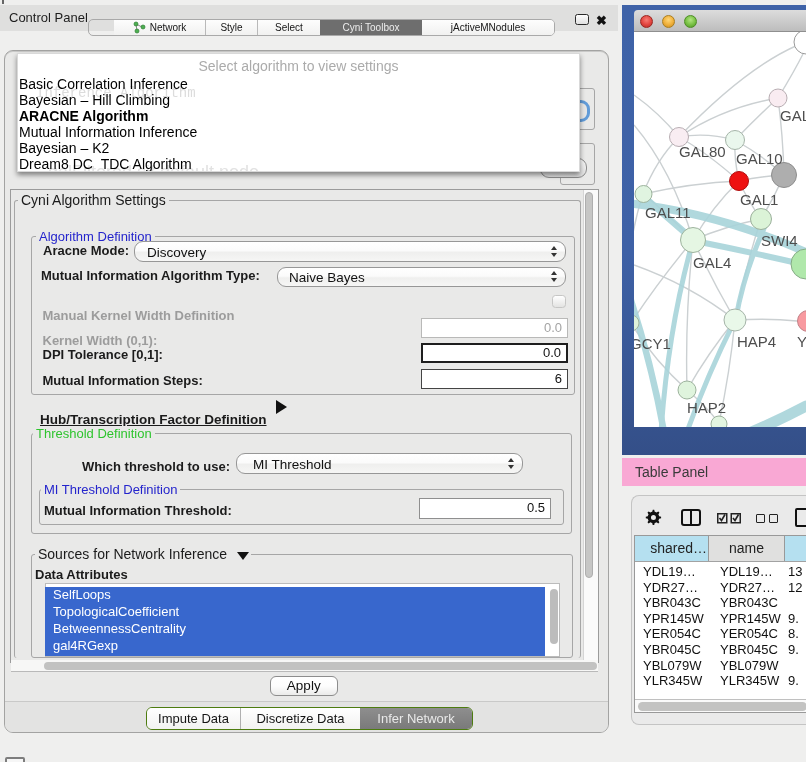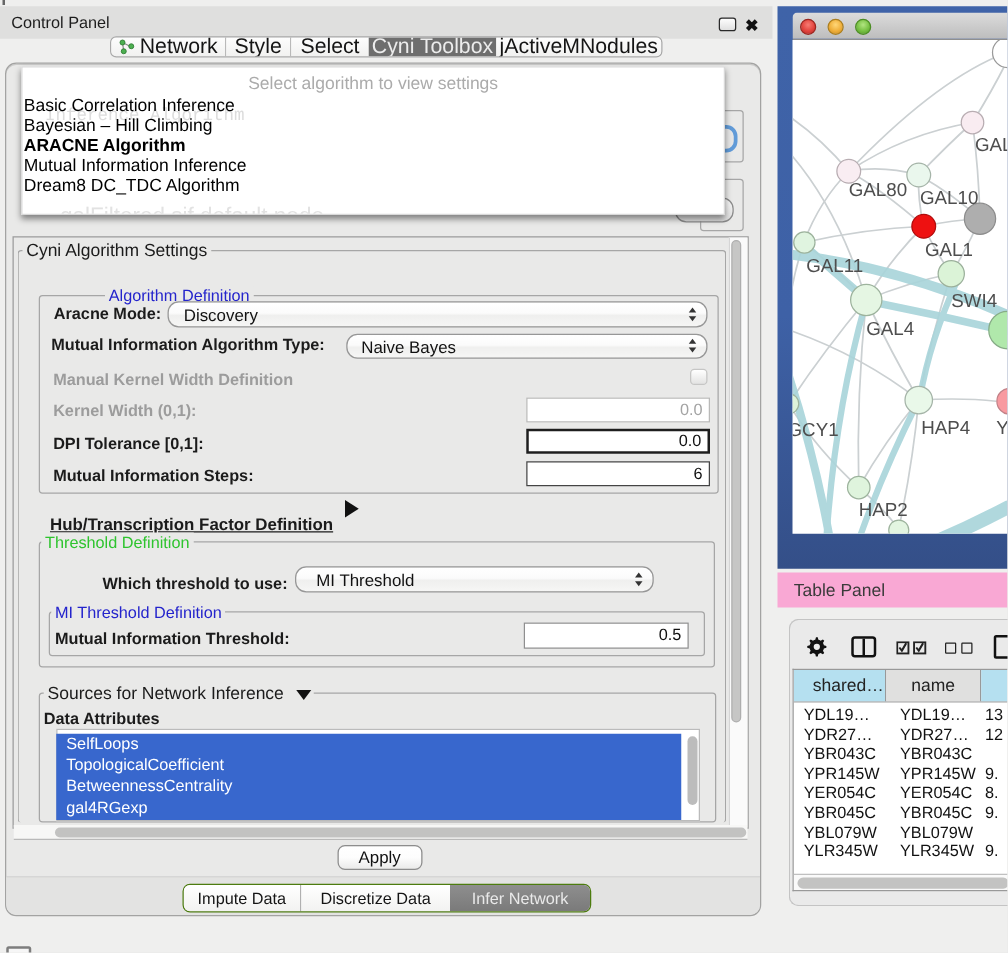--- a/index.html
+++ b/index.html
@@ -1,21 +1,21 @@
 <!DOCTYPE html>
 <html><head>
 <meta charset="utf-8">
 <style>
 * { margin:0; padding:0; box-sizing:border-box; }
 html,body { width:806px; height:762px; overflow:hidden; }
 body { position:relative; background:#efefee; font-family:"Liberation Sans", sans-serif; }
 .abs { position:absolute; }
 .b { font-weight:bold; }
 .lbl { font-size:13px; font-weight:bold; color:#1b1b1b; white-space:nowrap; }
-.dis { color:#9c9c9c; }
+.dis { color:#9c9c9c;margin-top:12px; }
 .gbox { position:absolute; border:1px solid #a6a6a6; border-radius:3px; }
 .glab { position:absolute; font-size:13px; background:#e9e9e8; padding:0 3px; white-space:nowrap; }
 .combo { position:absolute; border:1.5px solid #979797; border-radius:9px;
   background:linear-gradient(180deg,#ffffff 0%,#fbfbfb 45%,#efefee 55%,#f6f6f5 100%);
   font-size:13.5px; color:#111; }
 .combo .txt { position:absolute; top:2.5px; }
 .arr { position:absolute; right:7px; top:50%; width:7px; height:11px; margin-top:-5.5px; }
 .arr:before { content:""; position:absolute; left:0; top:0; border-left:3.5px solid transparent; border-right:3.5px solid transparent; border-bottom:4.6px solid #333; }
 .arr:after { content:""; position:absolute; left:0; bottom:0; border-left:3.5px solid transparent; border-right:3.5px solid transparent; border-top:4.6px solid #333; }
 .field { position:absolute; background:#fff; font-size:13px; text-align:right; padding-right:5px; }
@@ -28,21 +28,21 @@
 <div class="abs" style="left:0;top:5px;width:618px;height:26px;background:#dfdfde;">
   <div class="abs" style="left:9px;top:0;height:26px;line-height:26px;font-size:13px;color:#1d1d1d;">Control Panel</div>
   <div class="abs" style="left:575px;top:9px;width:13.5px;height:10.5px;border:1.5px solid #2a2a2a;border-radius:2.5px;background:linear-gradient(180deg,#fdfdfd,#e0e0e0);"></div>
   <div class="abs" style="left:596px;top:8px;font-size:13px;font-weight:bold;color:#111;">✖</div>
 </div>
 
 <div class="abs" style="left:4px;top:49.5px;width:605px;height:683.5px;background:#e9e9e8;border:1px solid #a3a3a2;border-radius:9px;box-shadow:inset 0 1px 0 #c9c9c8;"></div>
 
 <div class="abs" style="left:5px;top:701px;width:603px;height:31px;background:#e3e3e2;border-top:1px solid #c9c9c8;border-radius:0 0 8px 8px;"></div>
 
-<div class="abs" style="left:88px;top:29px;height:16.5px;display:flex;border:1px solid #a9a9a9;border-radius:5px;overflow:hidden;font-size:17px;color:#151515;">
+<div class="abs" style="left:88px;top:19px;height:16.5px;display:flex;border:1px solid #a9a9a9;border-radius:5px;overflow:hidden;font-size:10px;color:#151515;padding-left:25px;">
   <div style="width:92px;background:linear-gradient(#fdfdfd,#f1f1f0);display:flex;align-items:center;justify-content:center;border-right:1px solid #b9b9b9;">
     <svg width="13" height="13" viewBox="0 0 13 13" style="margin-right:4px;">
       <line x1="3" y1="3" x2="9" y2="6" stroke="#8a8a8a" stroke-width="1"></line>
       <line x1="3" y1="3" x2="4" y2="10" stroke="#8a8a8a" stroke-width="1"></line>
       <circle cx="3" cy="3" r="2" fill="#4caf50" stroke="#2e7d32" stroke-width=".7"></circle>
       <circle cx="10" cy="6" r="2" fill="#4caf50" stroke="#2e7d32" stroke-width=".7"></circle>
       <circle cx="4" cy="10" r="2" fill="#4caf50" stroke="#2e7d32" stroke-width=".7"></circle>
     </svg>Network</div>
   <div style="width:52px;background:linear-gradient(#fdfdfd,#f1f1f0);display:flex;align-items:center;justify-content:center;border-right:1px solid #b9b9b9;">Style</div>
   <div style="width:62px;background:linear-gradient(#fdfdfd,#f1f1f0);display:flex;align-items:center;justify-content:center;">Select</div>
@@ -57,31 +57,32 @@
 
 <div class="abs" style="left:17px;top:53px;width:563px;height:119px;background:#ffffff;box-shadow:0 3px 5px rgba(0,0,0,0.45);border:1px solid #d9d9d9;overflow:hidden;">
   <div class="abs" style="left:18px;top:31px;font-size:14px;color:#dcdcdc;font-family:Liberation Mono, monospace;">Inference Algorithm</div>
   <div class="abs" style="left:30px;top:108px;font-size:18px;color:#e2e2e2;text-align:center;">galFiltered sif default node</div>
   <div style="position:relative;text-align:center;font-size:14px;color:#ababab;margin-top:4px;">Select algorithm to view settings</div>
   <div style="position:relative;font-size:14px;color:#000;line-height:16px;margin-top:2px;padding-left:1px;">
     <div>Basic Correlation Inference</div>
     <div>Bayesian – Hill Climbing</div>
     <div class="b">ARACNE Algorithm</div>
     <div>Mutual Information Inference</div>
+    <div>Bayesian – K2</div>
     <div>Dream8 DC_TDC Algorithm</div>
   </div>
 </div>
 
 <div class="abs" style="left:10px;top:189px;width:589px;height:474px;border:1px solid #9b9b9b;"></div>
 
 <div class="gbox" style="left:14px;top:200px;width:567px;height:458px;border-bottom:none;"></div>
 <div class="glab" style="left:18px;top:192px;color:#1b1b1b;font-size:14px;">Cyni Algorithm Settings</div>
 
 <div class="gbox" style="left:31px;top:236px;width:544px;height:159px;"></div>
-<div class="glab" style="left:36px;top:229px;color:#2424cc;margin-left:48px;">Algorithm Definition</div>
+<div class="glab" style="left:36px;top:229px;color:#2424cc;">Algorithm Definition</div>
 
 <div class="lbl abs" style="left:43px;top:243px;">Aracne Mode:</div>
 <div class="combo" style="left:134px;top:241px;width:432px;height:20.5px;">
     <span class="txt" style="left:12px;">Discovery</span>
     <span class="arr"></span>
   </div>
 
 <div class="lbl abs" style="left:41px;top:268px;">Mutual Information Algorithm Type:</div>
 <div class="combo" style="left:277px;top:266.5px;width:289px;height:20.5px;">
     <span class="txt" style="left:11px;">Naive Bayes</span>

